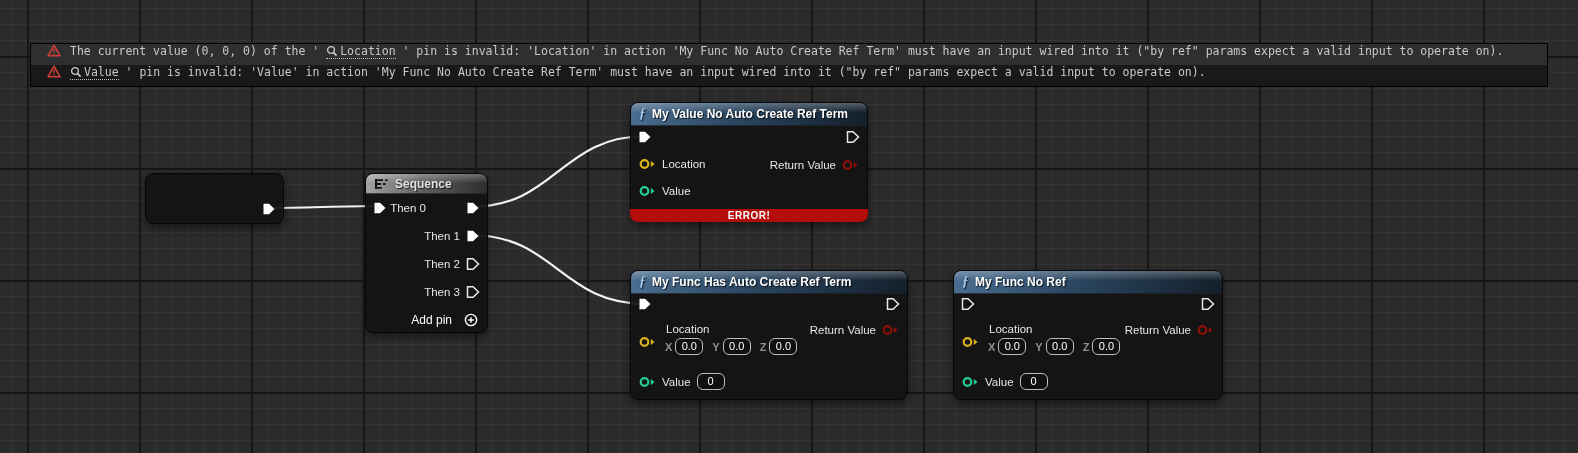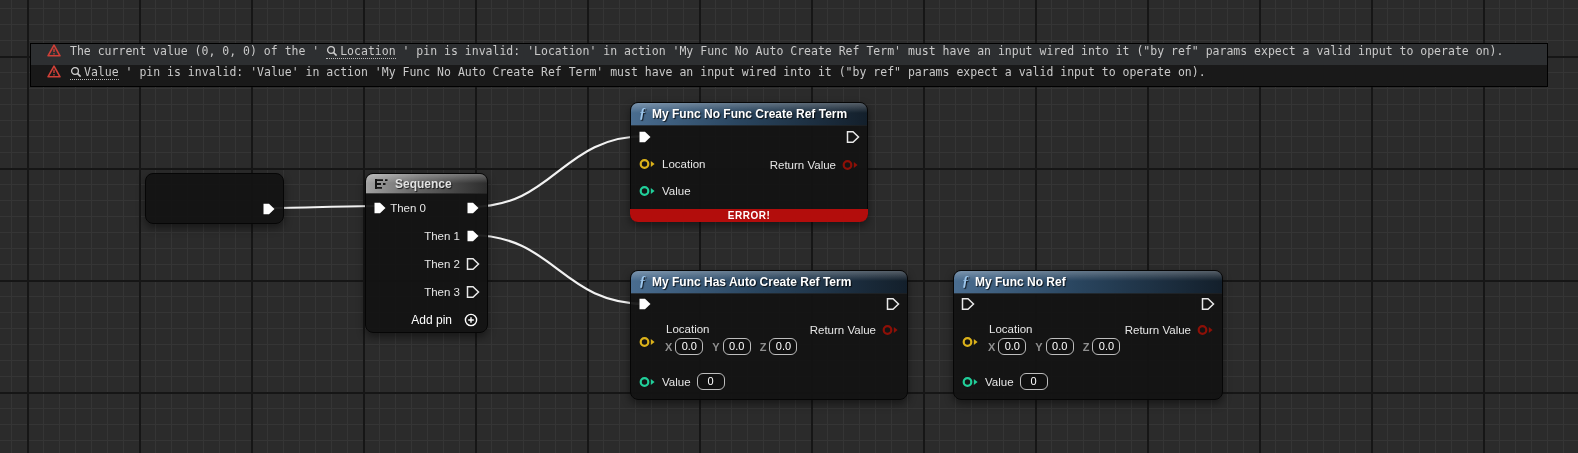--- a/index.html
+++ b/index.html
@@ -157,21 +157,21 @@
       <svg width="14" height="14" viewBox="0 0 14 14">
           <circle cx="7" cy="7" r="5.6" fill="none" stroke="#fff" stroke-width="1.4"></circle>
           <path d="M7 4.2 V9.8 M4.2 7 H9.8" stroke="#fff" stroke-width="1.4"></path>
         </svg>
     </div>
   </div>
 
   <div class="node" style="left:630px;top:102px;width:236px;height:118px;">
     <div class="node-header header-function">
       <span class="f-icon">ƒ</span>
-      <span>My Func No Func Create Ref Term</span>
+      <span>My Value No Auto Create Ref Term</span>
     </div>
     <div class="row" style="left:7px;top:27px;">
       <svg width="14" height="14" viewBox="0 0 14 14">
           <path d="M1.5 1.8 H7 L12.5 7 L7 12.2 H1.5 Z" fill="#fff"></path>
         </svg>
     </div>
     <div class="row" style="right:7px;top:27px;">
       <svg width="14" height="14" viewBox="0 0 14 14">
           <path d="M1.5 1.8 H7 L12.5 7 L7 12.2 H1.5 Z" fill="none" stroke="#e8e8e8" stroke-width="1.5"></path>
         </svg>

